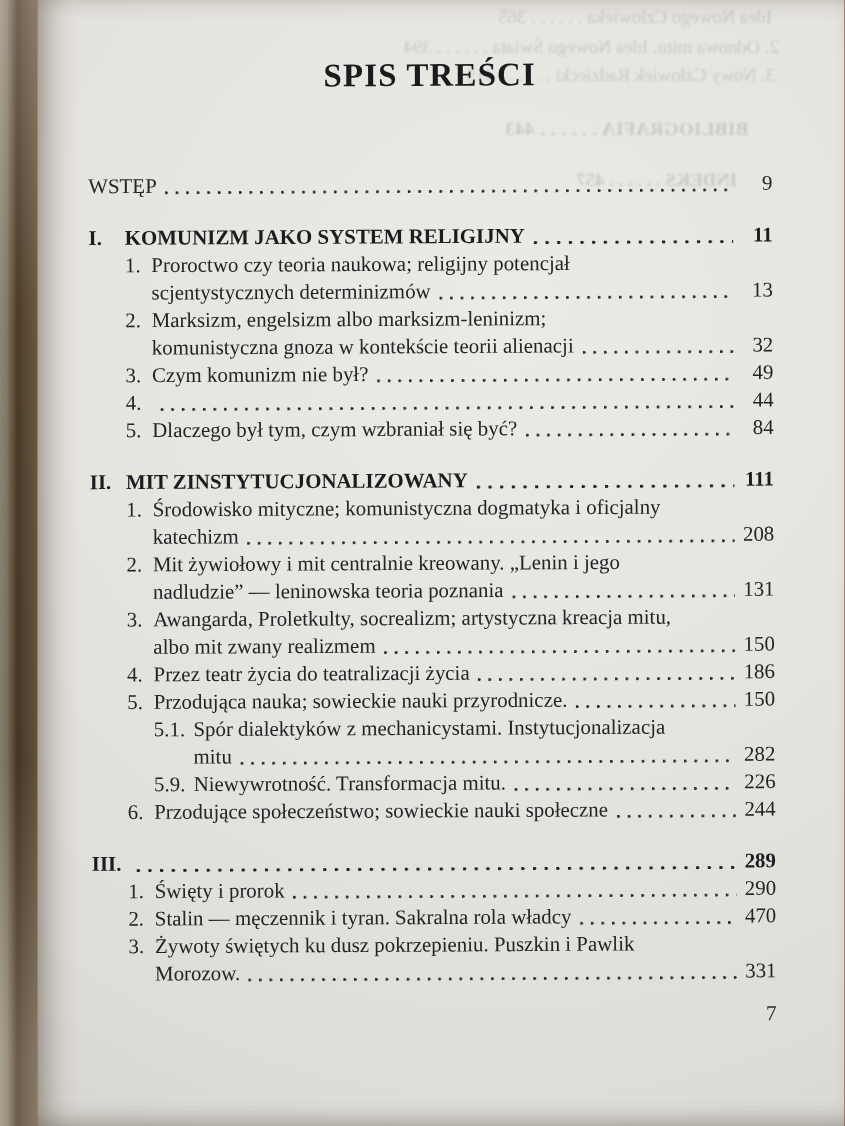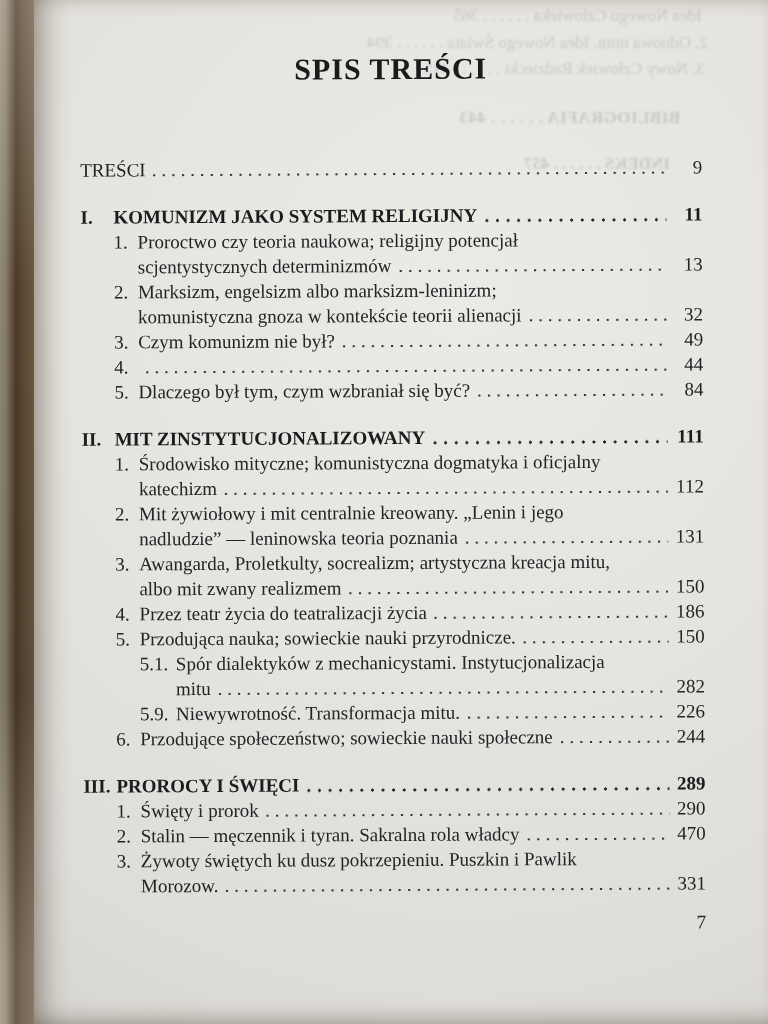--- a/index.html
+++ b/index.html
@@ -81,21 +81,21 @@
         <div class="gline">2. Odnowa mitu. Idea Nowego Świata . . . . . . 394</div>
         <div class="gline">3. Nowy Człowiek Radziecki . . . . . . 415</div>
         <div class="gline">BIBLIOGRAFIA . . . . . . 443</div>
         <div class="gline">INDEKS . . . . . . 457</div>
       </div>
     <div class="content">
       <h1 class="title">SPIS TREŚCI</h1>
       <div class="toc">
           <div class="entry intro">
             <div class="line">
-              <span class="txt">TREŚCI</span>
+              <span class="txt">WSTĘP</span>
               <span class="leader"></span>
               <span class="pgref">9</span>
             </div>
           </div>
           <div class="entry chapter">
             <div class="line">
               <span class="num">I.</span>
               <span class="txt">KOMUNIZM JAKO SYSTEM RELIGIJNY</span>
               <span class="leader"></span>
               <span class="pgref">11</span>
@@ -158,21 +158,21 @@
           </div>
           <div class="entry item">
             <div class="line">
               <span class="num">1.</span>
               <span class="txt">Środowisko mityczne; komunistyczna dogmatyka i oficjalny</span>
             </div>
             <div class="line">
               <span class="num spacer"></span>
               <span class="txt">katechizm</span>
               <span class="leader"></span>
-              <span class="pgref">112</span>
+              <span class="pgref">208</span>
             </div>
           </div>
           <div class="entry item">
             <div class="line">
               <span class="num">2.</span>
               <span class="txt">Mit żywiołowy i mit centralnie kreowany. „Lenin i jego</span>
             </div>
             <div class="line">
               <span class="num spacer"></span>
               <span class="txt">nadludzie” — leninowska teoria poznania</span>
@@ -232,21 +232,20 @@
             <div class="line">
               <span class="num">6.</span>
               <span class="txt">Przodujące społeczeństwo; sowieckie nauki społeczne</span>
               <span class="leader"></span>
               <span class="pgref">244</span>
             </div>
           </div>
           <div class="entry chapter">
             <div class="line">
               <span class="num">III.</span>
-              <span class="txt">PROROCY I ŚWIĘCI</span>
               <span class="leader"></span>
               <span class="pgref">289</span>
             </div>
           </div>
           <div class="entry item">
             <div class="line">
               <span class="num">1.</span>
               <span class="txt">Święty i prorok</span>
               <span class="leader"></span>
               <span class="pgref">290</span>

